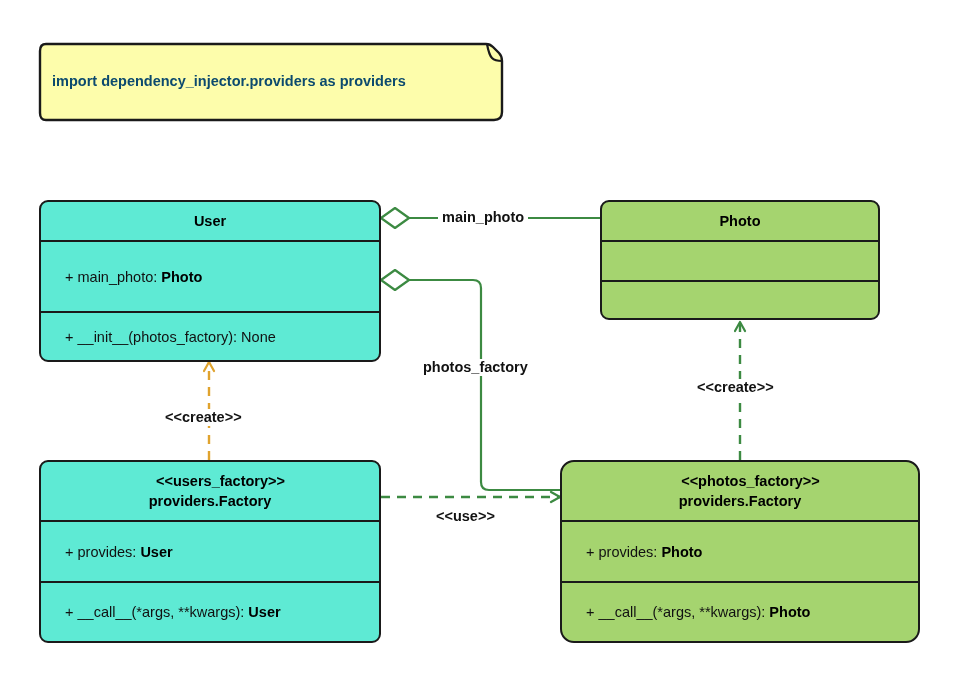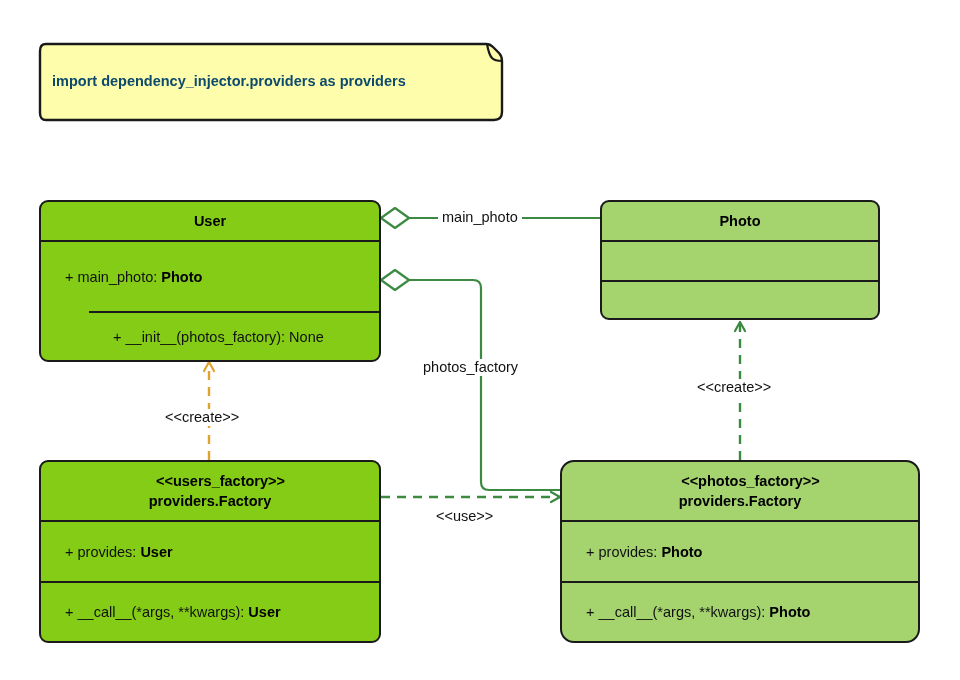--- a/index.html
+++ b/index.html
@@ -30,21 +30,21 @@
   
   .umlbox {
     position: absolute;
     box-sizing: border-box;
     border: 2.2px solid #1a1a1a;
     border-radius: 9px;
     overflow: hidden;
     display: flex;
     flex-direction: column;
   }
-  .umlbox.yellow { background: #84cc16; justify-content: space-between; }
+  .umlbox.yellow { background: #5eead4; justify-content: space-between; }
   .umlbox.green  { background: #a5d46f; }
 
   .compartment {
     box-sizing: border-box;
     display: flex;
     flex-direction: column;
     justify-content: center;
   }
   .compartment.sep {
     border-top: 2.2px solid #1a1a1a;
@@ -91,20 +91,21 @@
   }
 
   
   .edge-label {
     position: absolute;
     font-size: 14.5px;
     color: #111;
     white-space: nowrap;
     background: #ffffff;
     line-height: 17px;
+    font-weight: bold;
   }
 </style>
 </head>
 <body>
 
 <div id="canvas">
 
   <svg class="layer" viewBox="0 0 960 680">
     <defs>
       <marker id="openArrowGreen" markerWidth="14" markerHeight="14" refX="11" refY="6" orient="auto" markerUnits="userSpaceOnUse">
@@ -151,21 +152,21 @@
     <div class="compartment title-comp" style="height:38px;">
       <span class="title-text">User</span>
     </div>
     <div class="compartment sep" style="height:71px;">
       <div class="member">
         <span>+</span> 
         <span>main_photo:</span> 
         <b>Photo</b>
       </div>
     </div>
-    <div class="compartment sep" style="flex:1;margin-left:48px;">
+    <div class="compartment sep" style="flex:1;">
       <div class="member">
         <span>+</span> 
         <span>__init__(photos_factory): None</span>
       </div>
     </div>
   </div>
 
   <div class="umlbox green" style="left:600px; top:200px; width:280px; height:120px;">
     <div class="compartment title-comp" style="height:38px;">
       <span class="title-text">Photo</span>

